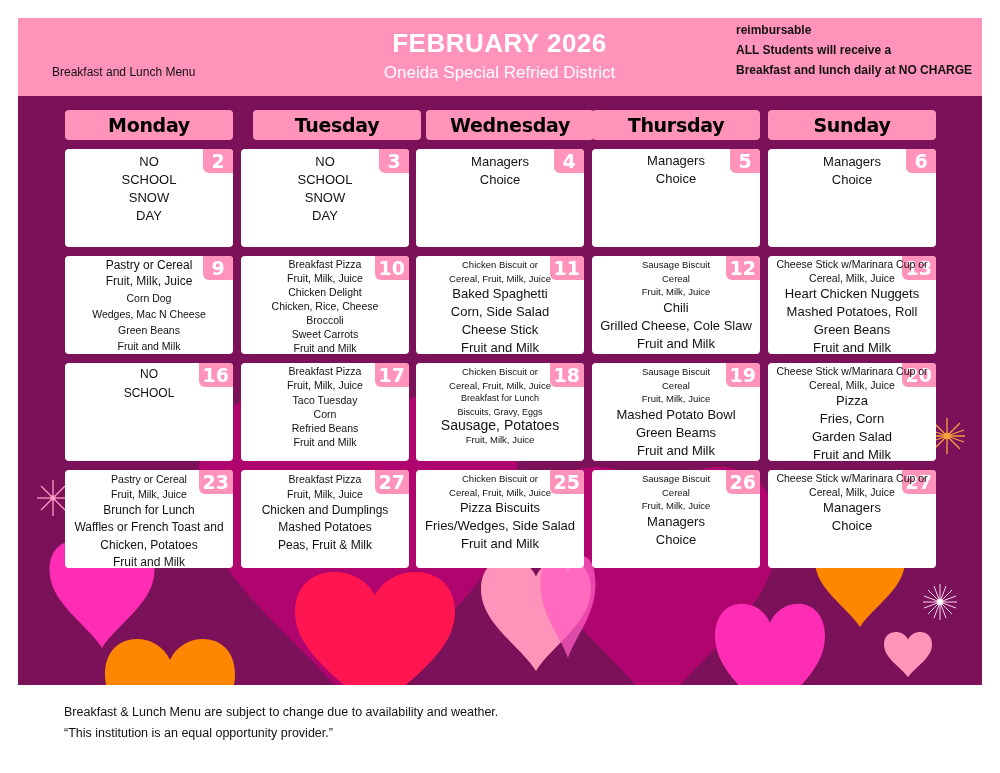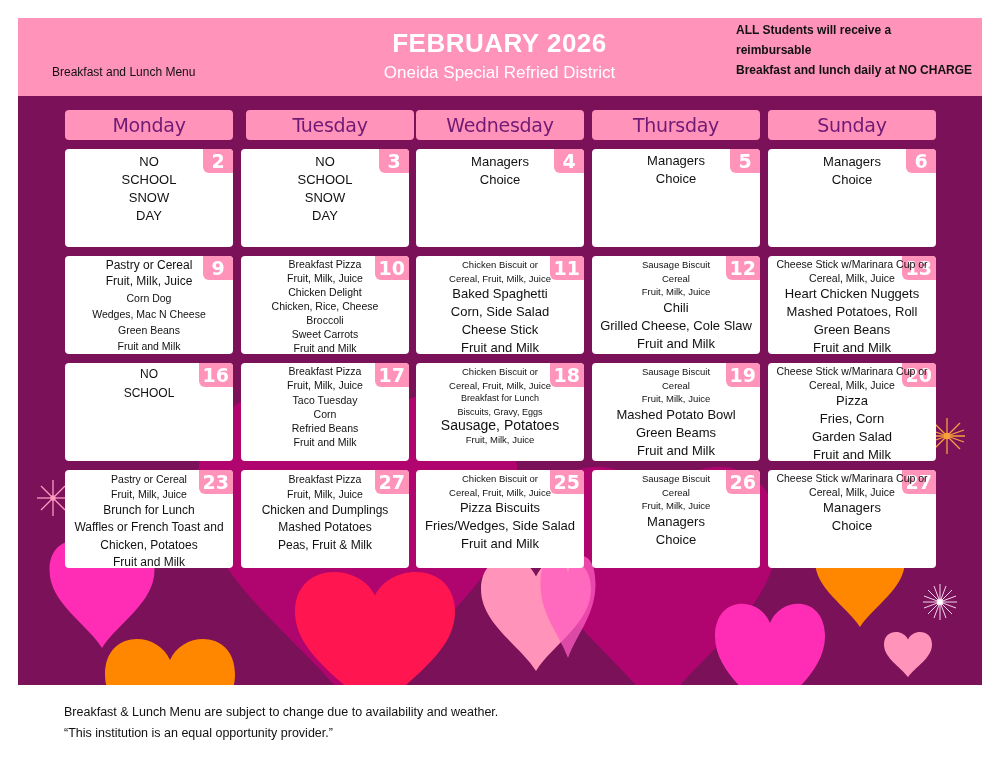--- a/index.html
+++ b/index.html
@@ -29,21 +29,21 @@
 
   .stage {
     position: absolute; left: 18px; top: 96px; width: 964px; height: 589px;
     background: #7a1159; overflow: hidden;
   }
   .stage svg.bg { position: absolute; left: 0; top: 0; }
 
   .dayhead {
     position: absolute; top: 14px; height: 30px; width: 168px;
     background: #ff93b9; border-radius: 4px;
-    color: #701a75; font-weight: normal; font-size: 19px; text-align: center; line-height: 30px;
+    color: #000000; font-weight: bold; font-size: 19px; text-align: center; line-height: 30px;
     font-family: "DejaVu Sans", sans-serif; letter-spacing: -0.3px;
   }
 
   .cell {
     position: absolute; width: 168px; background: #ffffff; border-radius: 4px;
     text-align: center; overflow: visible;
   }
   .cell .num {
     position: absolute; right: 0; top: 0; min-width: 30px; height: 24px; padding: 0 4px;
     background: #ff93b9; border-radius: 0 4px 0 6px;
@@ -62,22 +62,22 @@
   }
 </style>
 </head>
 <body>
 
 <div class="header">
   <div class="left-label">Breakfast and Lunch Menu</div>
   <div class="title">FEBRUARY 2026</div>
   <div class="subtitle">Oneida Special Refried District</div>
   <div class="notice">
+    <div>reimbursable</div>
     <div>ALL Students will receive a</div>
-    <div>reimbursable</div>
     <div>Breakfast and lunch daily at NO CHARGE</div>
   </div>
 </div>
 
 <div class="stage">
   <svg class="bg" width="964" height="589" viewBox="0 0 964 589">
     <defs>
       <path id="heart" d="M0,-30 C-10,-55 -50,-55 -50,-18 C-50,15 -15,35 0,60 C15,35 50,15 50,-18 C50,-55 10,-55 0,-30 Z"></path>
     </defs>
 
@@ -142,22 +142,22 @@
         <line x1="-12" y1="12" x2="12" y2="-12"></line>
       <line x1="-16" y1="-6" x2="16" y2="6"></line>
         <line x1="-16" y1="6" x2="16" y2="-6"></line>
       <line x1="-6" y1="-16" x2="6" y2="16"></line>
         <line x1="-6" y1="16" x2="6" y2="-16"></line>
       <circle r="3" fill="#ffffff"></circle>
     </g>
   </svg>
 
   <div class="dayhead" style="left:47px">Monday</div>
-  <div class="dayhead" style="left:228px">Tuesday</div>
-  <div class="dayhead" style="left:398px">Wednesday</div>
+  <div class="dayhead" style="left:235px">Tuesday</div>
+  <div class="dayhead" style="left:408px">Wednesday</div>
   <div class="dayhead" style="left:574px">Thursday</div>
   <div class="dayhead" style="left:750px">Sunday</div>
 
   <div class="cell" style="left:47px;top:53px;height:98px">
     <div class="num">2</div>
     <div class="lines" style="padding-top:4px">
       <span class="ln s-lg">NO</span>
       <span class="ln s-lg">SCHOOL</span>
       <span class="ln s-lg">SNOW</span>
       <span class="ln s-lg">DAY</span>

